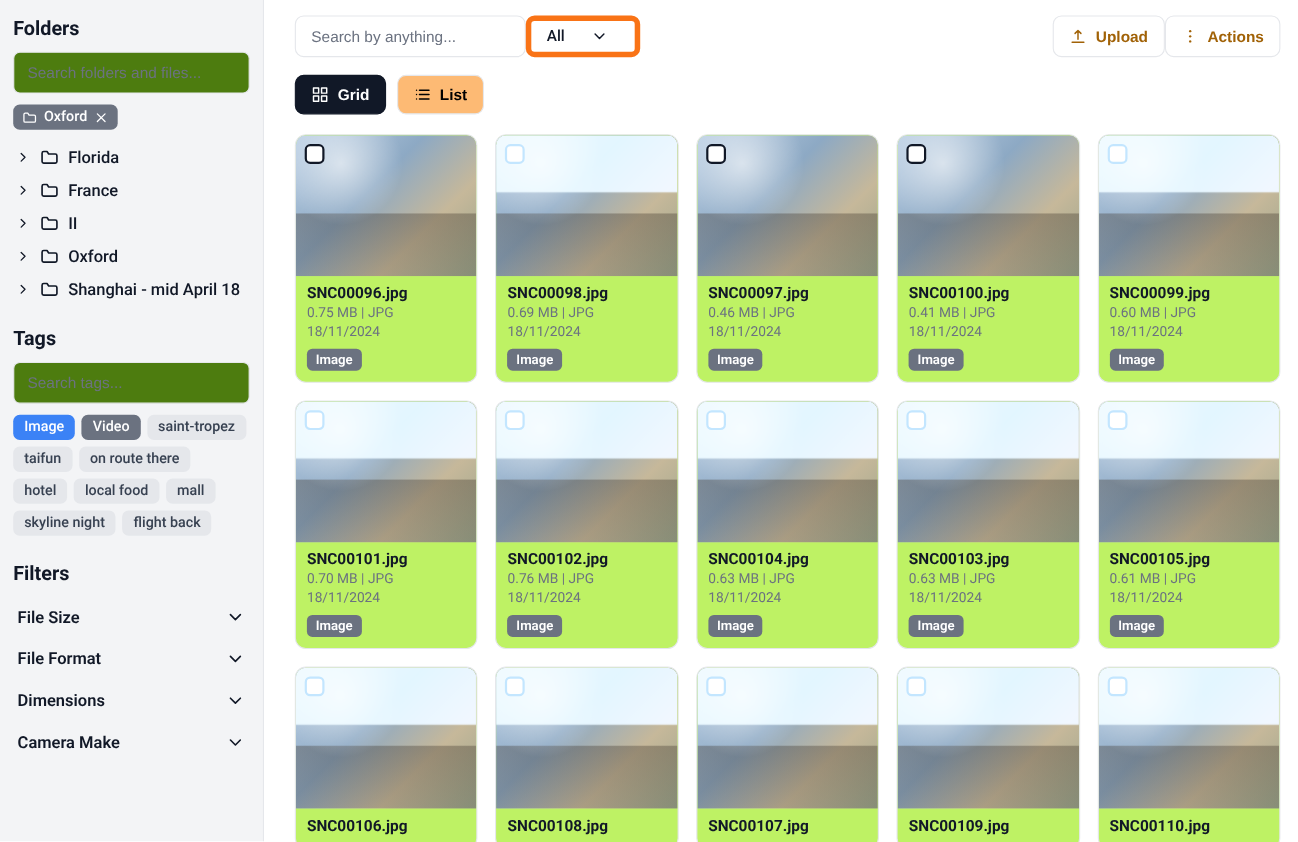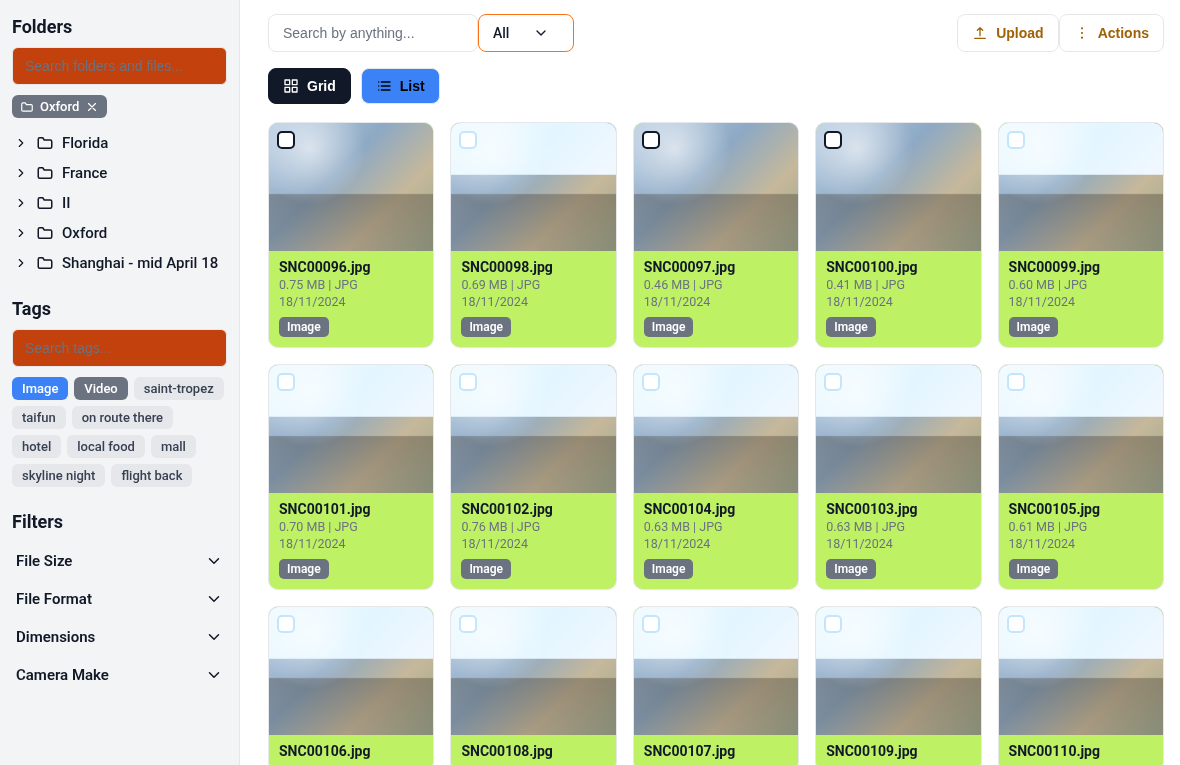--- a/index.html
+++ b/index.html
@@ -32,21 +32,21 @@
     margin-bottom: 10px;
     color: #111827;
   }
   .search-input {
     width: 100%;
     height: 38px;
     border: 1px solid #e5e7eb;
     border-radius: 6px;
     padding: 0 12px;
     font-size: 14px;
-    background: #c2410c;
+    background: #4d7c0f;
     color: #111827;
     margin-bottom: 10px;
   }
   .search-input::placeholder { color: #6b7280; }
   .chip {
     display: inline-flex;
     align-items: center;
     gap: 6px;
     background: #6b7280;
     color: #fff;
@@ -134,42 +134,42 @@
     font-size: 14px;
   }
   .search-main::placeholder { color: #6b7280; }
   .dropdown {
     display: inline-flex;
     align-items: center;
     justify-content: space-between;
     gap: 24px;
     height: 38px;
     padding: 0 24px 0 14px;
-    border: 1px solid #f97316;
+    border: 5px solid #f97316;
     border-radius: 8px;
     background: #fff;
     font-size: 14px;
     font-weight: 500;
     cursor: pointer;
     min-width: 92px;
   }
   .view-toggle {
     display: flex;
     gap: 10px;
     margin-bottom: 18px;
   }
   .view-btn {
     display: inline-flex;
     align-items: center;
     gap: 8px;
     height: 36px;
     padding: 0 14px;
     border: 1px solid #e5e7eb;
     border-radius: 8px;
-    background: #3b82f6;
+    background: #fdba74;
     font-size: 14px;
     font-weight: 600;
     cursor: pointer;
   }
   .view-btn.active { background: #111827; color: #fff; border-color:#111827; }
   .view-btn svg { width: 16px; height: 16px; }
   
   .grid {
     display: grid;
     grid-template-columns: repeat(5, 1fr);

